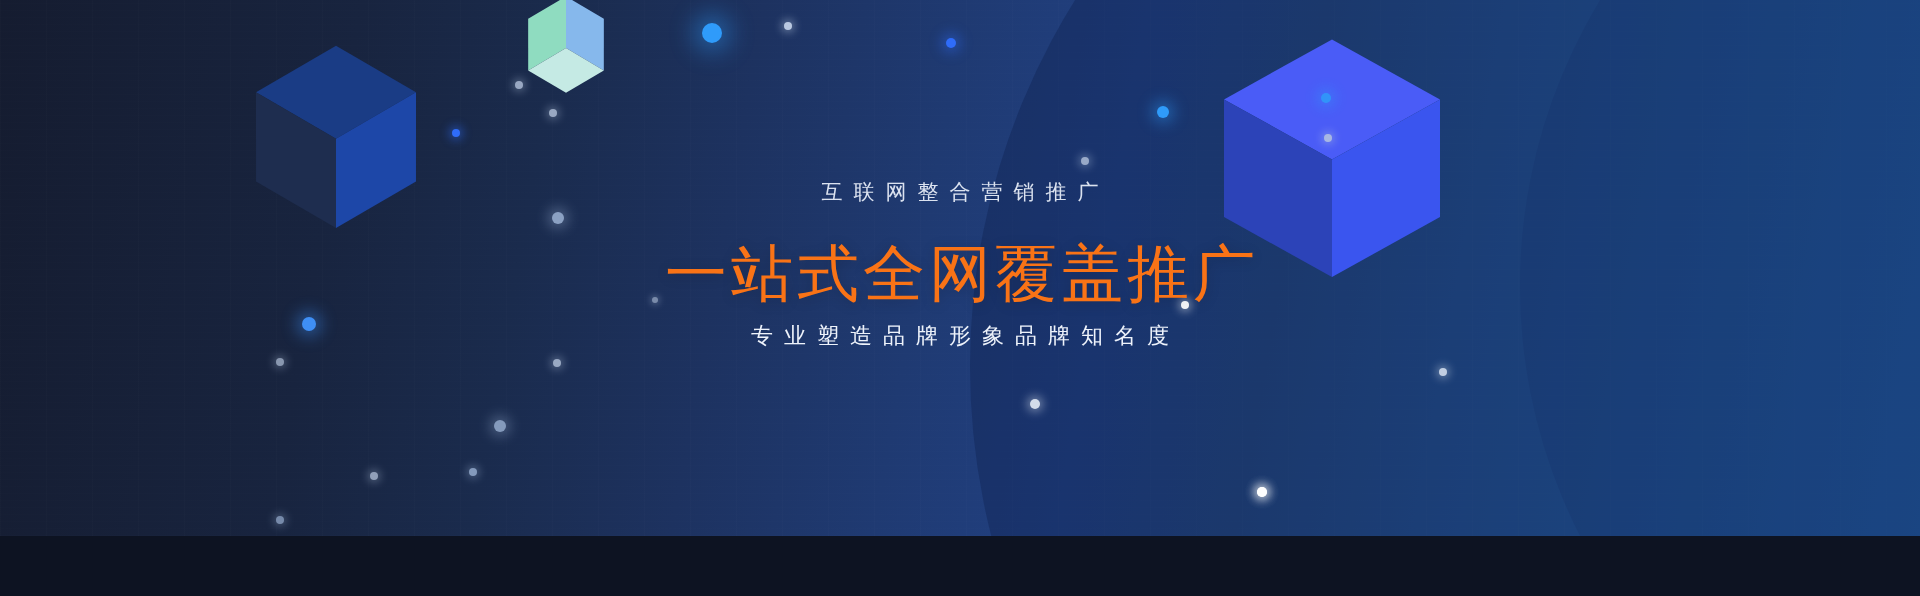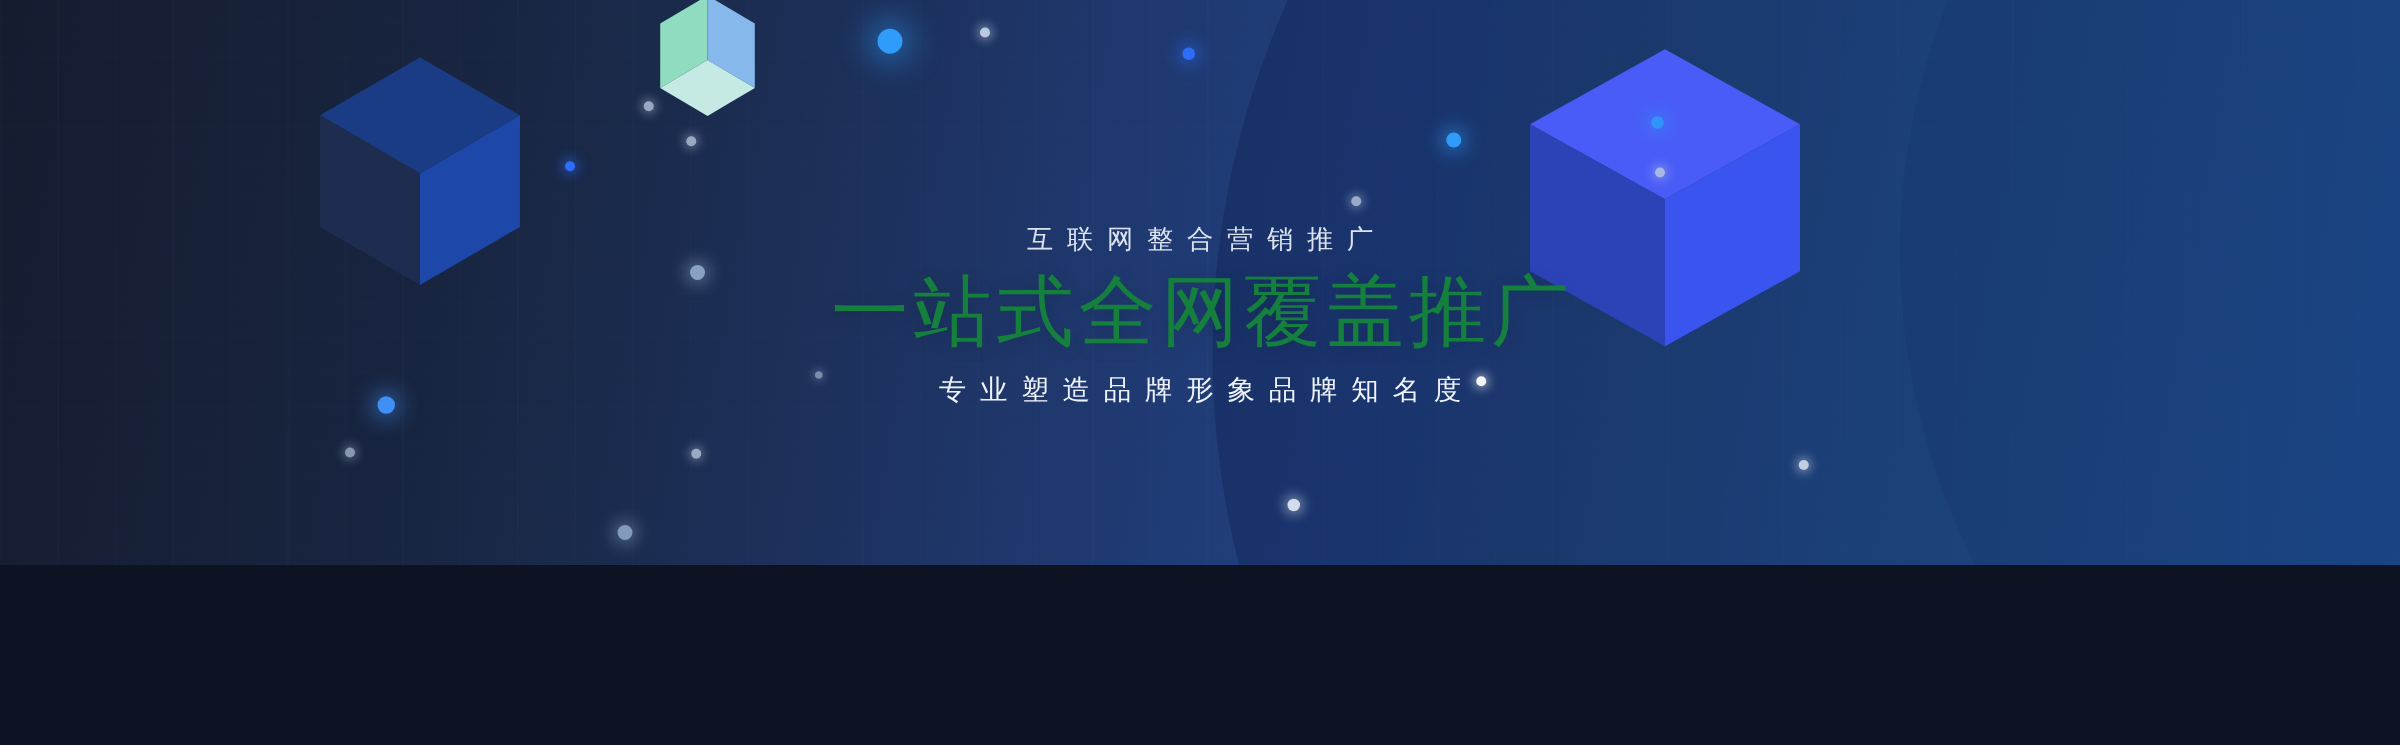--- a/index.html
+++ b/index.html
@@ -2,21 +2,21 @@
 <html lang="zh"><head>
 <meta charset="utf-8">
 <title>Banner</title>
 <style>
   html,body{margin:0;padding:0;background:#0d1322;}
   *{box-sizing:border-box;}
 
   .banner{
     position:relative;
     width:1920px;
-    height:452px;
+    height:536px;
     overflow:hidden;
     font-family:"Liberation Sans","DejaVu Sans",sans-serif;
     background:linear-gradient(100deg,
         #151c30 0%,
         #16203a 10%,
         #172murky 10%,
         #18243f 18%,
         #1a2b4d 28%,
         #1d3260 38%,
         #1f3a72 48%,
@@ -98,24 +98,24 @@
   .kicker{
     font-size:21px;
     letter-spacing:11px;
     color:#e6ecf7;
     font-weight:400;
     text-indent:11px;
     line-height:1.5;
     opacity:.95;
   }
   .headline{
-    margin-top:4px;
+    margin-top:28px;
     font-size:62px;
     letter-spacing:4px;
-    color:#15803d;
+    color:#f97316;
     font-weight:400;
     line-height:1.22;
     text-indent:4px;
     text-shadow:0 2px 14px rgba(0,0,0,.18);
   }
   .subline{
     margin-top:8px;
     font-size:22px;
     letter-spacing:11px;
     color:#eef3fb;

